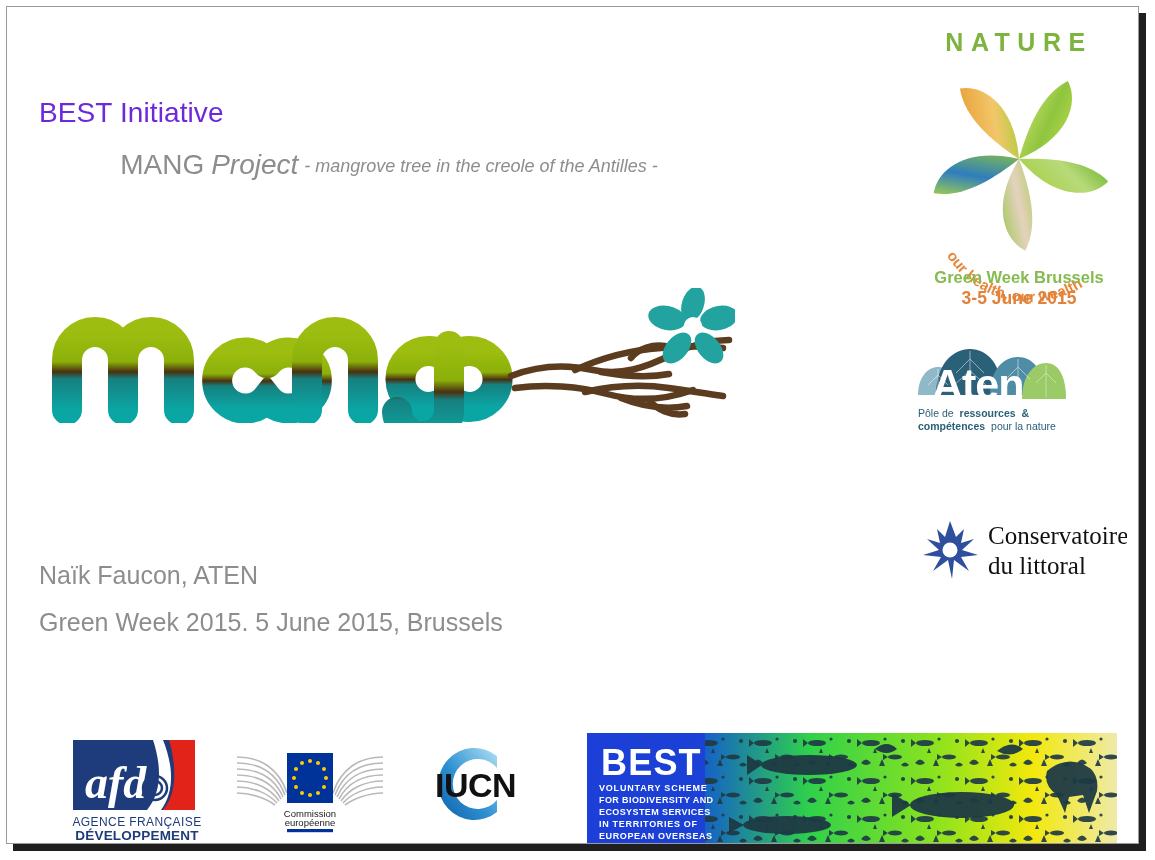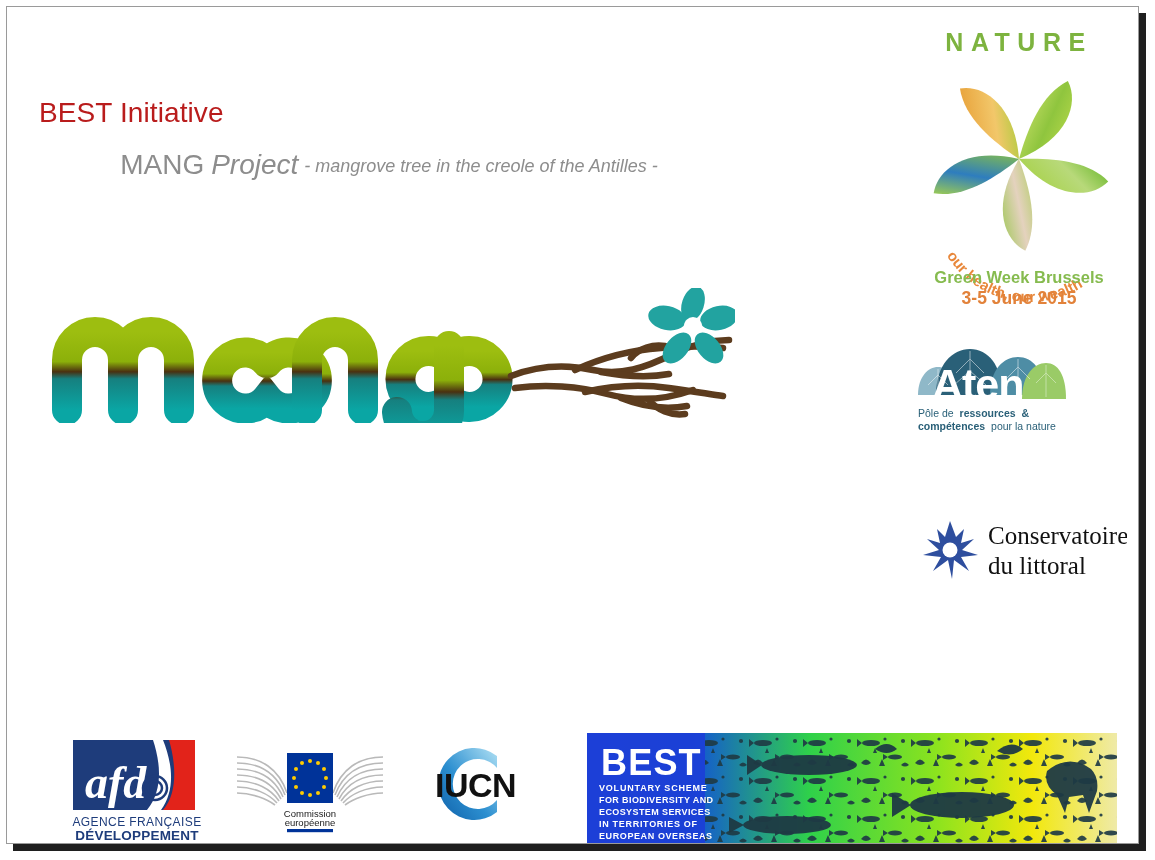--- a/index.html
+++ b/index.html
@@ -35,21 +35,21 @@
 
   
   #title-block {
     position: absolute;
     left: 32px;
     top: 88px;
     width: 700px;
   }
   .title-line-1 {
     font-size: 28px;
-    color: #b91c1c;
+    color: #6d28d9;
     font-weight: 400;
     letter-spacing: 0.1px;
     line-height: 1.25;
     white-space: nowrap;
   }
   .title-line-2 {
     margin-top: 17px;
     font-size: 28px;
     color: #8d8d8d;
     font-weight: 400;
@@ -161,20 +161,24 @@
           <ellipse cx="648" cy="16" rx="11" ry="18" transform="rotate(18 648 16)"></ellipse>
           <ellipse cx="674" cy="30" rx="12" ry="19" transform="rotate(78 674 30)"></ellipse>
           <ellipse cx="664" cy="60" rx="11" ry="18" transform="rotate(140 664 60)"></ellipse>
           <ellipse cx="632" cy="60" rx="11" ry="18" transform="rotate(-140 632 60)"></ellipse>
           <ellipse cx="622" cy="30" rx="12" ry="19" transform="rotate(-78 622 30)"></ellipse>
           <circle cx="648" cy="38" r="9" fill="#ffffff"></circle>
         </g>
       </svg>
     </div>
 
+    <div id="author-block">
+      <div class="author-line">Naïk Faucon, ATEN</div>
+      <div class="author-line">Green Week 2015. 5 June 2015, Brussels</div>
+    </div>
 
     <div id="nature-logo" class="right-logo">
       <svg class="logo-svg" viewBox="0 0 215 300">
         <defs>
           <linearGradient id="leafA" x1="0" y1="0" x2="1" y2="1">
             <stop offset="0%" stop-color="#E8A23A"></stop>
               <stop offset="55%" stop-color="#F2C76A"></stop>
               <stop offset="100%" stop-color="#A8CC3A"></stop>
           </linearGradient>
           <linearGradient id="leafB" x1="1" y1="0" x2="0" y2="1">

